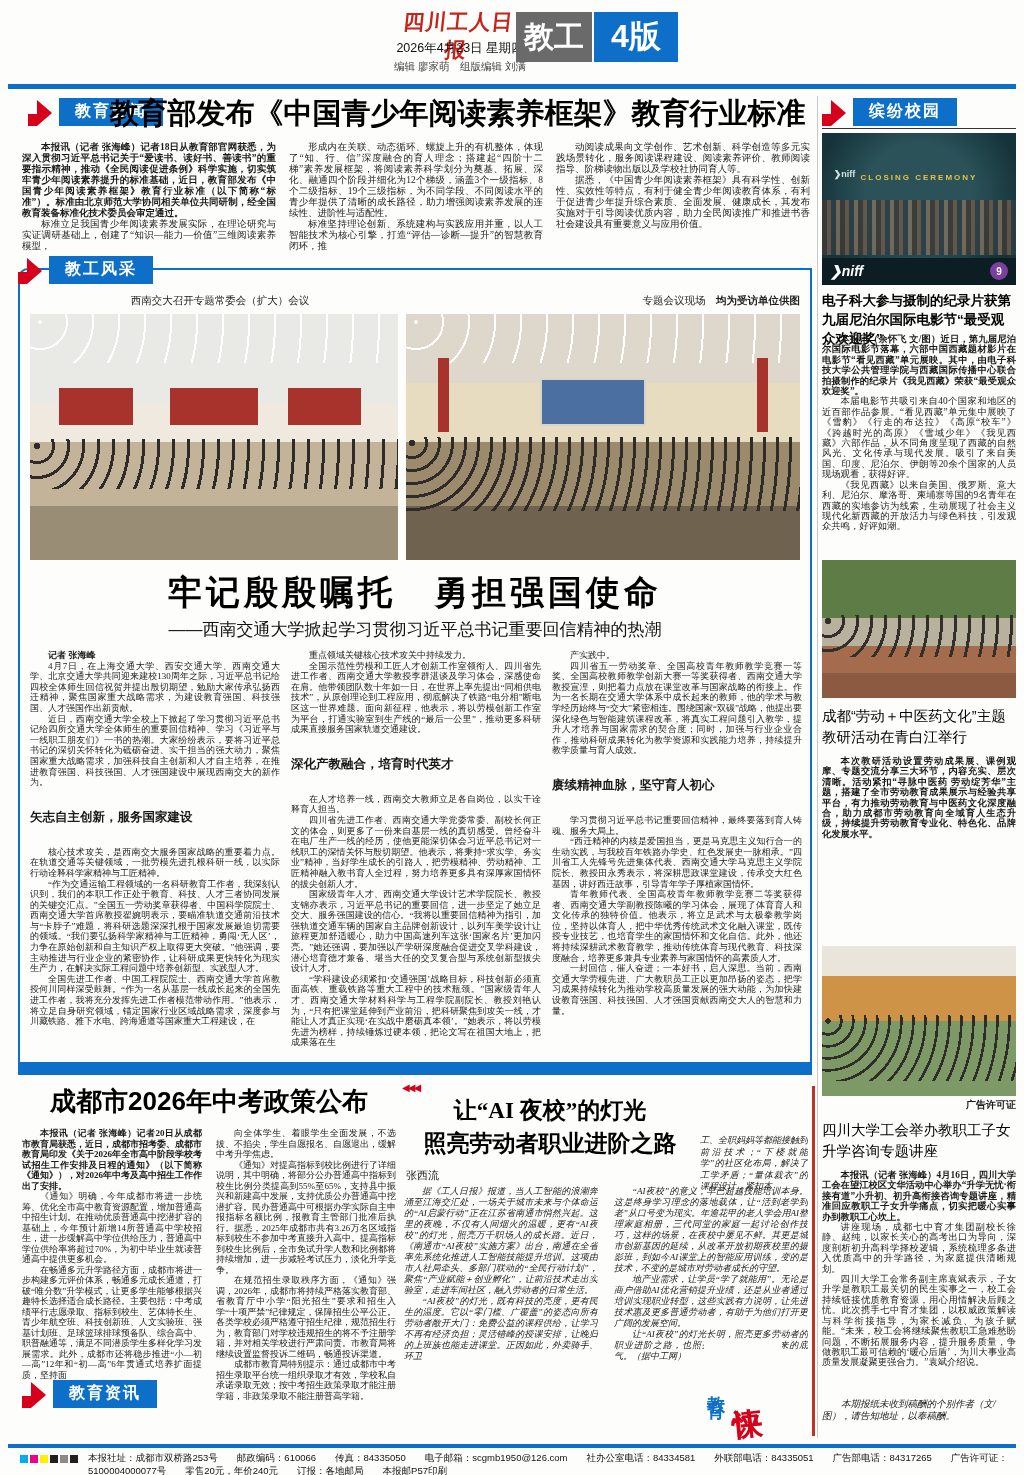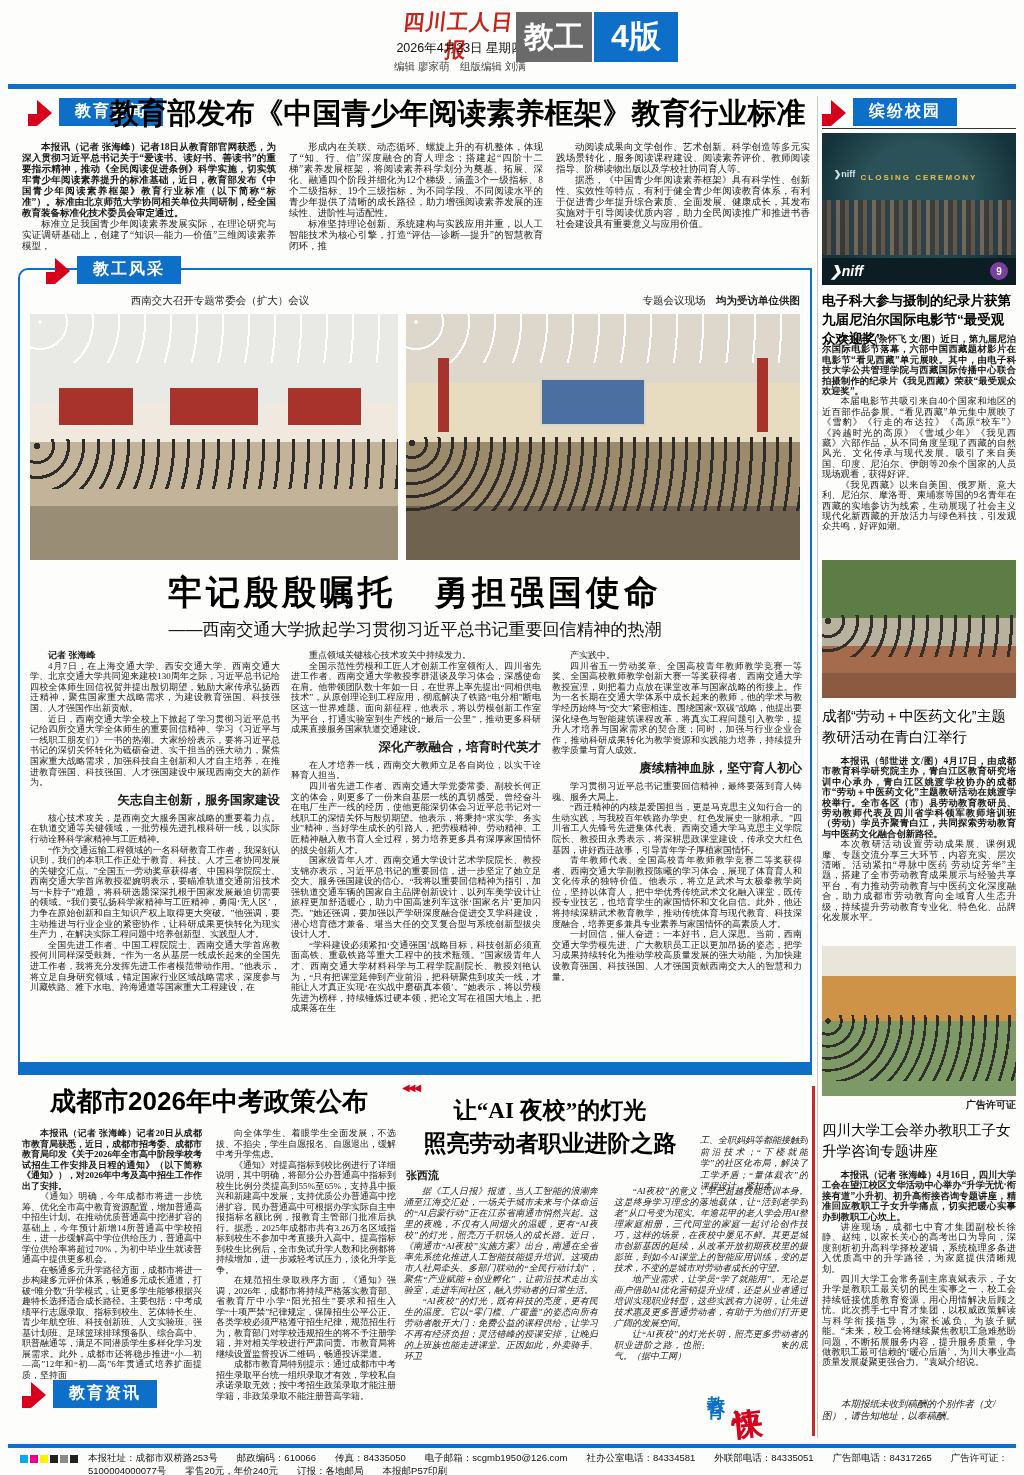--- a/index.html
+++ b/index.html
@@ -23,21 +23,21 @@
   
   .badge{position:absolute;display:flex;align-items:flex-end;height:28px;}
   .badge .tail{width:9px;height:12px;background:#d6001c;}
   .badge .tri{width:0;height:0;border:13px solid transparent;border-left:15px solid #d6001c;margin-right:-6px;}
   .badge .lbl{background:#0d6fc8;color:#fff;font-family:"Liberation Sans",sans-serif;font-weight:bold;
               font-size:16px;padding:3px 16px 4px;letter-spacing:2px;white-space:nowrap;}
   
   .cols{display:flex;overflow:hidden;}
   .cols .c{overflow:hidden;}
   .cols p{margin:0;text-indent:2em;text-align:justify;font-size:9.5px;line-height:11px;}
-  .cols h4{margin:4px 0;text-align:right;font-family:"Liberation Sans",sans-serif;font-size:12.5px;}
+  .cols h4{margin:21px 0;text-align:left;font-family:"Liberation Sans",sans-serif;font-size:12.5px;}
   .lead p:first-child{font-weight:bold;}
   
   .top-headline{position:absolute;left:105px;top:94px;width:705px;text-align:center;
                 font-family:Liberation Serif, serif;font-weight:bold;font-size:29px;color:#000;}
   .top-cols{position:absolute;left:22px;top:142px;width:788px;height:114px;gap:13px;}
   .top-cols .c{width:254px;}
   
   .feature-box{position:absolute;left:18px;top:268px;width:790px;height:792px;
                border:2px solid #0d6fc8;border-bottom:13px solid #0d6fc8;border-radius:10px 0 0 0;}
   .cap{position:absolute;font-size:10.5px;color:#222;}
@@ -68,21 +68,21 @@
                font-family:"Liberation Sans",sans-serif;font-weight:bold;font-size:26px;color:#000;}
   .zk-cols{position:absolute;left:22px;top:1128px;width:374px;height:306px;gap:14px;}
   .zk-cols .c{width:180px;}
   .zk-cols p{font-size:9px;line-height:10.5px;}
   
   .ai-marks{position:absolute;left:402px;top:1082px;color:#d6001c;font-size:10px;letter-spacing:-2px;}
   .ai-headline{position:absolute;left:406px;top:1094px;width:288px;text-align:center;
                font-family:"Liberation Serif",serif;font-weight:bold;font-size:23px;line-height:33px;color:#000;}
   .ai-frag{position:absolute;left:700px;top:1135px;width:108px;height:72px;overflow:hidden;
            font-style:italic;font-size:9px;line-height:11.5px;text-align:justify;}
-  .ai-author{position:absolute;left:406px;top:1168px;font-weight:bold;font-size:11px;
+  .ai-author{position:absolute;left:406px;top:1168px;font-weight:normal;font-size:11px;
              font-family:"Liberation Sans",sans-serif;}
   .ai-cols{position:absolute;left:404px;top:1186px;width:404px;height:250px;gap:16px;}
   .ai-cols .c{width:196px;}
   .ai-cols p{font-style:italic;font-size:9px;line-height:11px;}
   .stamp{position:absolute;left:704px;top:1340px;width:78px;height:88px;background:#fdfdfb;
          display:flex;align-items:center;}
   .stamp .s-top{color:#0d6fc8;font-family:"Liberation Sans",sans-serif;font-weight:bold;font-size:18px;
                 width:22px;line-height:20px;writing-mode:vertical-rl;letter-spacing:2px;}
   .stamp .s-bot{color:#d6001c;font-family:"DejaVu Serif",serif;font-weight:bold;font-size:30px;
                 writing-mode:vertical-rl;transform:rotate(-6deg);line-height:34px;}
@@ -151,21 +151,21 @@
         <p>形成内在关联、动态循环、螺旋上升的有机整体，体现了“知、行、信”深度融合的育人理念；搭建起“四阶十二梯”素养发展框架，将阅读素养科学划分为奠基、拓展、深化、融通四个阶段并细化为12个梯级，涵盖3个一级指标、8个二级指标、19个三级指标，为不同学段、不同阅读水平的青少年提供了清晰的成长路径，助力增强阅读素养发展的连续性、进阶性与适配性。</p>
         <p>标准坚持理论创新、系统建构与实践应用并重，以人工智能技术为核心引擎，打造“评估—诊断—提升”的智慧教育闭环，推</p>
       </div>
     <div class="c">
         <p>动阅读成果向文学创作、艺术创新、科学创造等多元实践场景转化，服务阅读课程建设、阅读素养评价、教师阅读指导、阶梯读物出版以及学校社协同育人等。</p>
         <p>据悉，《中国青少年阅读素养框架》具有科学性、创新性、实效性等特点，有利于健全青少年阅读教育体系，有利于促进青少年提升综合素质、全面发展、健康成长，其发布实施对于引导阅读优质内容，助力全民阅读推广和推进书香社会建设具有重要意义与应用价值。</p>
       </div>
   </div>
 
   <div class="feature-box"></div>
-  <div class="badge" style="left:46px;top:256px;">
+  <div class="badge" style="left:18px;top:256px;">
     <span class="tail"></span>
       <span class="tri"></span>
     <span class="lbl">教工风采</span>
   </div>
   <div class="cap" style="left:40px;top:294px;width:360px;text-align:center;">西南交大召开专题常委会（扩大）会议</div>
   <div class="cap" style="left:410px;top:294px;width:390px;text-align:right;">
     <span>专题会议现场</span>　<b>均为受访单位供图</b>
   </div>
   <div class="photo ph-confL" style="left:30px;top:314px;width:368px;height:246px;">
     <div class="ph-lights"></div>
@@ -230,21 +230,20 @@
       <p>本报讯（余怀飞 文/图）近日，第九届尼泊尔国际电影节落幕，六部中国西藏题材影片在电影节“看见西藏”单元展映。其中，由电子科技大学公共管理学院与西藏国际传播中心联合拍摄制作的纪录片《我见西藏》荣获“最受观众欢迎奖”。</p>
       <p>本届电影节共吸引来自40个国家和地区的近百部作品参展。“看见西藏”单元集中展映了《雪豹》《行走的布达拉》《高原“校车”》《跨越时光的高原》《雪域少年》《我见西藏》六部作品，从不同角度呈现了西藏的自然风光、文化传承与现代发展。吸引了来自美国、印度、尼泊尔、伊朗等20余个国家的人员现场观看，获得好评。</p>
       <p>《我见西藏》以来自美国、俄罗斯、意大利、尼泊尔、摩洛哥、柬埔寨等国的9名青年在西藏的实地参访为线索，生动展现了社会主义现代化新西藏的开放活力与绿色科技，引发观众共鸣，好评如潮。</p>
     </div>
 
   <div class="photo ph-tcm" style="left:822px;top:560px;width:194px;height:138px;">
     <div class="heads"></div>
   </div>
   <div class="sb-h" style="top:706px;">成都“劳动＋中医药文化”主题教研活动在青白江举行</div>
   <div class="sb-body lead" style="top:756px;height:188px;">
-      <p>本报讯（邹世进 文/图）4月17日，由成都市教育科学研究院主办，青白江区教育研究培训中心承办，青白江区姚渡学校协办的成都市“劳动＋中医药文化”主题教研活动在姚渡学校举行。全市各区（市）县劳动教育教研员、劳动教师代表及四川省学科领军教师培训班（劳动）学员齐聚青白江，共同探索劳动教育与中医药文化融合创新路径。</p>
       <p>本次教研活动设置劳动成果展、课例观摩、专题交流分享三大环节，内容充实、层次清晰。活动紧扣“寻脉中医药 劳动绽芳华”主题，搭建了全市劳动教育成果展示与经验共享平台，有力推动劳动教育与中医药文化深度融合，助力成都市劳动教育向全域育人生态升级，持续提升劳动教育专业化、特色化、品牌化发展水平。</p>
     </div>
 
   <div class="photo ph-aud" style="left:822px;top:946px;width:194px;height:150px;">
     <div class="heads"></div>
   </div>
   <div class="sb-cap" style="top:1098px;">广告许可证</div>
   <div class="sb-h" style="top:1120px;">四川大学工会举办教职工子女升学咨询专题讲座</div>
   <div class="sb-body lead" style="top:1170px;height:224px;">
       <p>本报讯（记者 张海峰）4月16日，四川大学工会在望江校区文华活动中心举办“升学无忧·衔接有道”小升初、初升高衔接咨询专题讲座，精准回应教职工子女升学痛点，切实把暖心实事办到教职工心坎上。</p>

